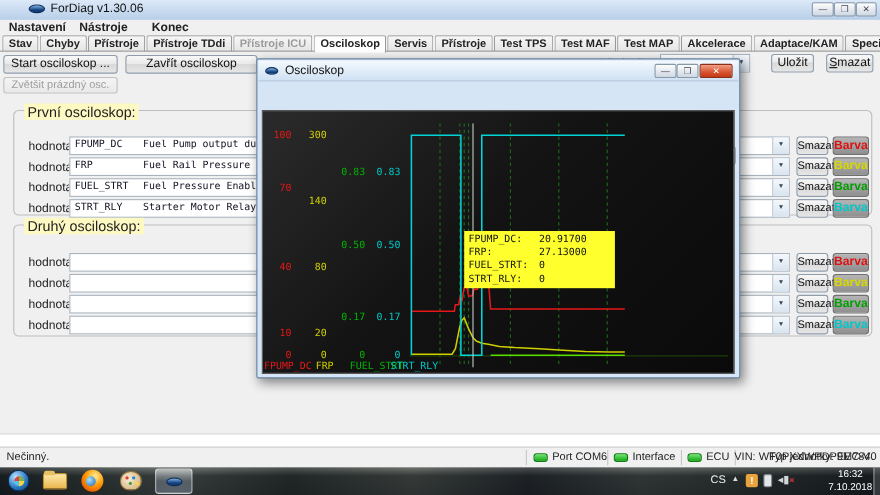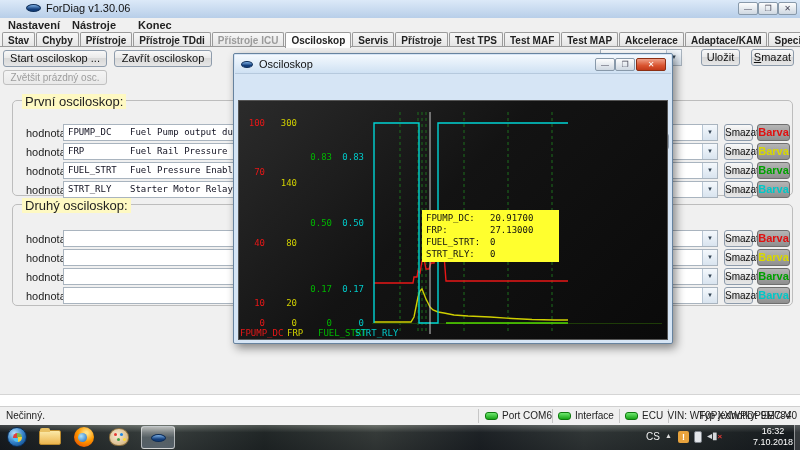--- a/index.html
+++ b/index.html
@@ -136,21 +136,21 @@
       <div class="tab">Test TPS</div>
       <div class="tab">Test MAF</div>
       <div class="tab">Test MAP</div>
       <div class="tab">Akcelerace</div>
       <div class="tab">Adaptace/KAM</div>
       <div class="tab">Speciál</div>
     </div>
   <div id="tab-baseline"></div>
 
   <div class="btn" style="left:3px;top:50px;width:104px;">Start osciloskop ...</div>
-  <div class="btn" style="left:114px;top:50px;width:98px;">Zavřít osciloskop</div>
+  <div class="btn" style="left:114px;top:50px;width:120px;">Zavřít osciloskop</div>
   <div class="btn disabled" style="left:3px;top:70px;width:104px;height:15px;line-height:13px;font-size:10px;">Zvětšit prázdný osc.</div>
 
   <span class="rowlabel" style="left:545px;top:52px;">Předvolba:</span>
   <div class="combo" style="left:600px;top:49px;width:82px;">
     <span class="arrowbox">▼</span>
   </div>
   <div class="btn" style="left:701px;top:49px;width:39px;">Uložit</div>
   <div class="btn" style="left:751px;top:49px;width:43px;"><span class="u">S</span><span>mazat</span></div>
 
   <div class="fieldset" style="left:12px;top:100px;width:781px;height:96px;" id="osc1-box">

